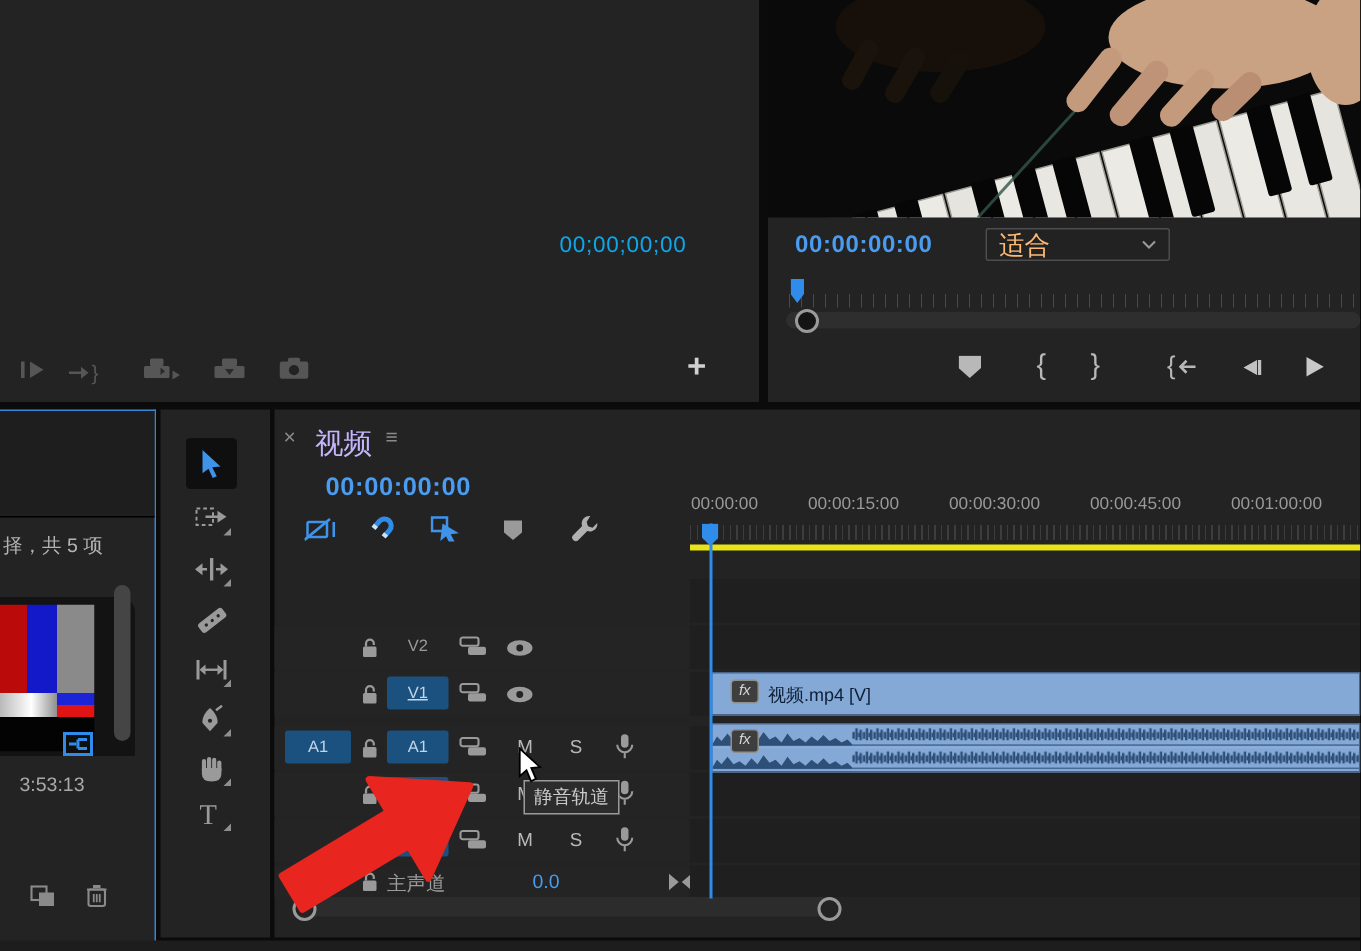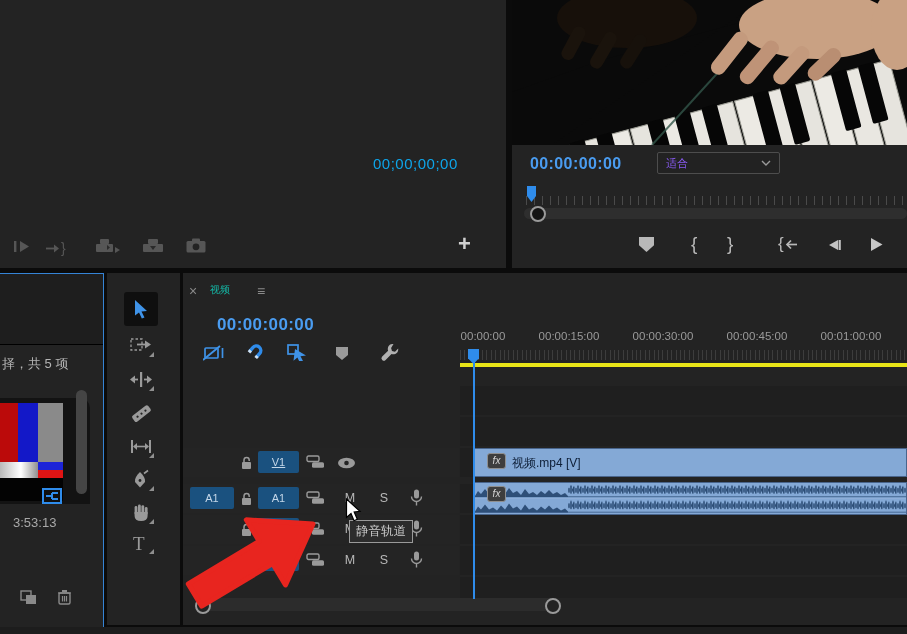--- a/index.html
+++ b/index.html
@@ -122,21 +122,21 @@
       <rect x="240" y="36" width="15" height="52" rx="7" fill="#bf9377" transform="rotate(40 247 62)"></rect>
       <rect x="272" y="42" width="15" height="46" rx="7" fill="#c49a7d" transform="rotate(42 279 65)"></rect>
       <rect x="305" y="44" width="15" height="40" rx="7" fill="#b98e72" transform="rotate(46 312 64)"></rect>
       <ellipse cx="385" cy="30" rx="26" ry="40" fill="#c9a183"></ellipse>
     </svg>
 
     <span class="abs tc" style="left:18px;top:155px;">00:00:00:00</span>
 
     <div class="abs" style="left:145px;top:152px;width:123px;height:22px;border:1px solid #4d4d4d;border-radius:2px;
          display:flex;align-items:center;justify-content:space-between;padding:0 8px;box-sizing:border-box;background:#222;">
-      <span style="font-size:11px;color:#8b5cf6;text-align:right;">适合</span>
+      <span style="font-size:17px;color:#fdba74;text-align:right;">适合</span>
       <svg width="10" height="6">
           <polyline points="1,1 5,5 9,1" fill="none" stroke="#9a9a9a" stroke-width="1.4"></polyline>
         </svg>
     </div>
 
     <div class="abs ptick-strip" style="left:14px;top:196px;width:381px;height:9px;"></div>
     <div class="abs flag" style="left:15px;top:186px;width:9px;height:16px;"></div>
     <div class="abs" style="left:12px;top:208px;width:383px;height:11px;background:#2e2e2e;border-radius:6px;"></div>
     <div class="abs circle-handle" style="left:18px;top:206px;"></div>
 
@@ -279,21 +279,21 @@
     </div>
     <div class="abs" style="left:26px;top:260px;font-family:'Liberation Serif',serif;font-size:19px;color:#9a9a9a;">
       <span>T</span>
       <div class="corner" style="left:16px;top:16px;"></div>
     </div>
   </div>
 
   <div class="panel" style="left:183px;top:273px;width:724px;height:352px;">
 
     <span class="abs" style="left:6px;top:10px;font-size:14px;color:#8a8a8a;">×</span>
-    <span class="abs" style="left:27px;top:10px;font-size:10px;color:#14b8a6;font-family:Liberation Serif, serif;">视频</span>
+    <span class="abs" style="left:27px;top:10px;font-size:19px;color:#c4b5fd;font-family:Liberation Serif, serif;">视频</span>
     <span class="abs" style="left:74px;top:10px;font-size:14px;color:#8a8a8a;">≡</span>
 
     <span class="abs tc" style="left:34px;top:42px;font-size:17px;">00:00:00:00</span>
 
     <span class="abs" style="left:20px;top:71px;">
       <svg width="22" height="18">
           <rect x="2" y="4" width="13" height="10" rx="1" fill="none" stroke="#3f93e8" stroke-width="1.7"></rect>
           <line x1="0" y1="16" x2="17" y2="2" stroke="#3f93e8" stroke-width="1.9"></line>
           <line x1="19.5" y1="4" x2="19.5" y2="14" stroke="#3f93e8" stroke-width="1.7"></line>
         </svg>
@@ -327,20 +327,41 @@
     <div class="abs" style="left:277px;top:57px;width:447px;height:15px;overflow:hidden;">
       <span class="rlabel" style="left:-30px;top:0;">00:00:00:00</span>
       <span class="rlabel" style="left:64px;top:0;">00:00:15:00</span>
       <span class="rlabel" style="left:158px;top:0;">00:00:30:00</span>
       <span class="rlabel" style="left:252px;top:0;">00:00:45:00</span>
       <span class="rlabel" style="left:346px;top:0;">00:01:00:00</span>
     </div>
     <div class="abs tick-strip" style="left:277px;top:77px;width:447px;height:10px;"></div>
     <div class="abs" style="left:277px;top:90px;width:447px;height:4px;background:#e8e417;"></div>
 
+    <div class="row-h" style="top:144px;">
+      <span class="abs" style="left:57px;top:8px;">
+          <svg width="13" height="14">
+            <path d="M4 6 V4 a2.6 2.6 0 0 1 5.2 0 V5" fill="none" stroke="#9a9a9a" stroke-width="1.5"></path>
+            <rect x="2" y="6" width="9" height="7" rx="1" fill="#9a9a9a"></rect>
+          </svg>
+        </span>
+      <span class="abs lbl-box lbl-plain" style="left:75px;top:3px;">V2</span>
+      <span class="abs" style="left:123px;top:7px;">
+          <svg width="19" height="14">
+            <rect x="1" y="1" width="12" height="5.5" rx="1.5" fill="none" stroke="#9a9a9a" stroke-width="1.4"></rect>
+            <rect x="6" y="7.2" width="12" height="5.5" rx="1.5" fill="#9a9a9a"></rect>
+          </svg>
+        </span>
+      <span class="abs" style="left:154px;top:9px;">
+          <svg width="19" height="12">
+            <ellipse cx="9.5" cy="6" rx="8.5" ry="5.2" fill="#9a9a9a"></ellipse>
+            <circle cx="9.5" cy="6" r="2.3" fill="#242424"></circle>
+          </svg>
+        </span>
+    </div>
     <div class="row-h" style="top:175px;">
       <span class="abs" style="left:57px;top:8px;">
           <svg width="13" height="14">
             <path d="M4 6 V4 a2.6 2.6 0 0 1 5.2 0 V5" fill="none" stroke="#9a9a9a" stroke-width="1.5"></path>
             <rect x="2" y="6" width="9" height="7" rx="1" fill="#9a9a9a"></rect>
           </svg>
         </span>
       <span class="abs lbl-box lbl-blue" style="left:75px;top:3px;text-decoration:underline;">V1</span>
       <span class="abs" style="left:123px;top:7px;">
           <svg width="19" height="14">
@@ -419,20 +440,36 @@
             <rect x="6" y="7.2" width="12" height="5.5" rx="1.5" fill="#9a9a9a"></rect>
           </svg>
         </span>
       <span class="abs ms" style="left:160px;top:7px;">M</span>
       <span class="abs ms" style="left:194px;top:7px;">S</span>
       <span class="abs" style="left:227px;top:5px;">
           <svg width="13" height="18">
             <rect x="4" y="0.5" width="5" height="9" rx="2.5" fill="#9a9a9a"></rect>
             <path d="M1.5 7.5 a5 5 0 0 0 10 0" fill="none" stroke="#9a9a9a" stroke-width="1.4"></path>
             <line x1="6.5" y1="13" x2="6.5" y2="16.5" stroke="#9a9a9a" stroke-width="1.4"></line>
+          </svg>
+        </span>
+    </div>
+    <div class="row-h" style="top:304px;height:21px;">
+      <span class="abs" style="left:57px;top:4px;">
+          <svg width="13" height="14">
+            <path d="M4 6 V4 a2.6 2.6 0 0 1 5.2 0 V5" fill="none" stroke="#9a9a9a" stroke-width="1.5"></path>
+            <rect x="2" y="6" width="9" height="7" rx="1" fill="#9a9a9a"></rect>
+          </svg>
+        </span>
+      <span class="abs" style="left:75px;top:3px;font-size:13px;color:#9a9a9a;">主声道</span>
+      <span class="abs" style="left:172px;top:3px;font-size:13px;color:#4a9cf0;">0.0</span>
+      <span class="abs" style="left:262px;top:5px;">
+          <svg width="17" height="12">
+            <path d="M1 0.5 l6.5 5.5 -6.5 5.5 z" fill="#9a9a9a"></path>
+            <path d="M16 0.5 l-6.5 5.5 6.5 5.5 z" fill="#9a9a9a"></path>
           </svg>
         </span>
     </div>
 
     <div class="row-c" style="top:113px;"></div>
     <div class="row-c" style="top:144px;"></div>
     <div class="row-c" style="top:175px;"></div>
     <div class="row-c" style="top:211px;"></div>
     <div class="row-c" style="top:242px;"></div>
     <div class="row-c" style="top:273px;"></div>

